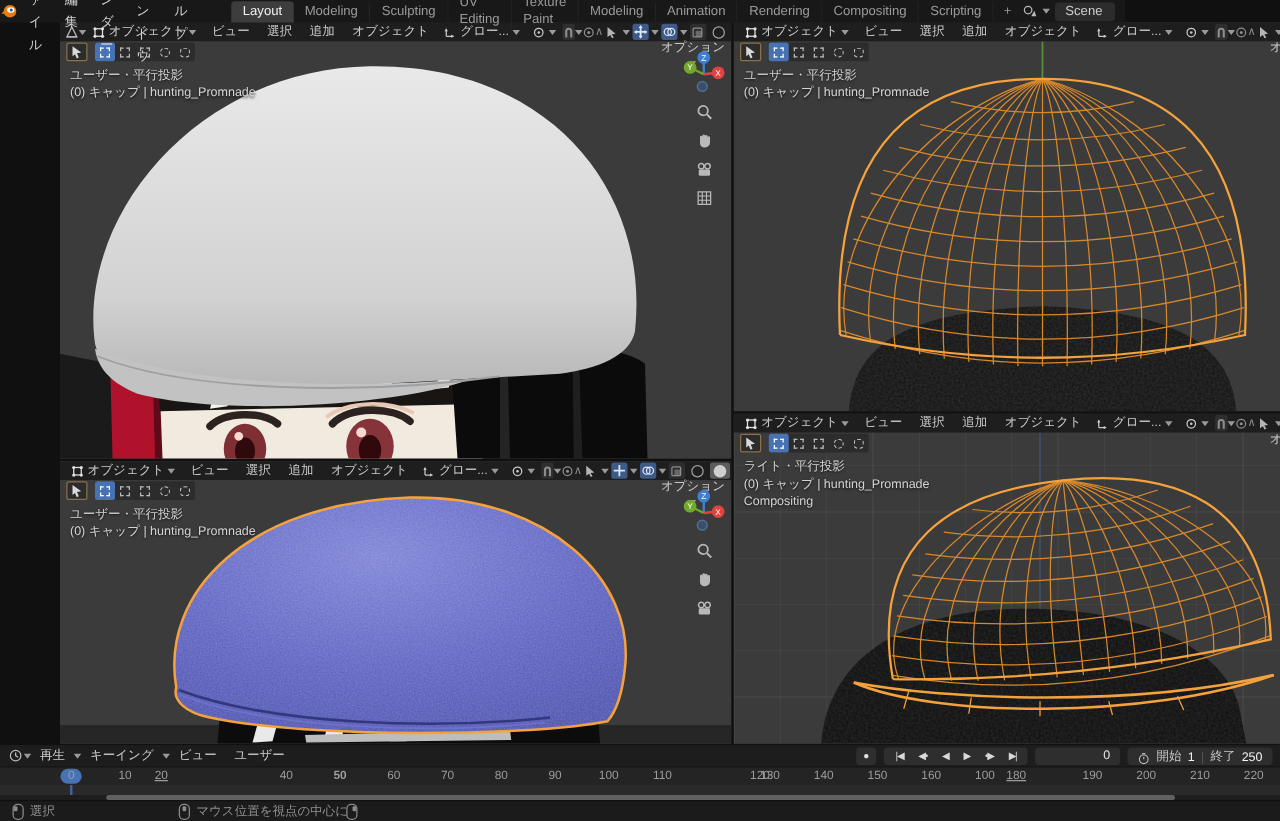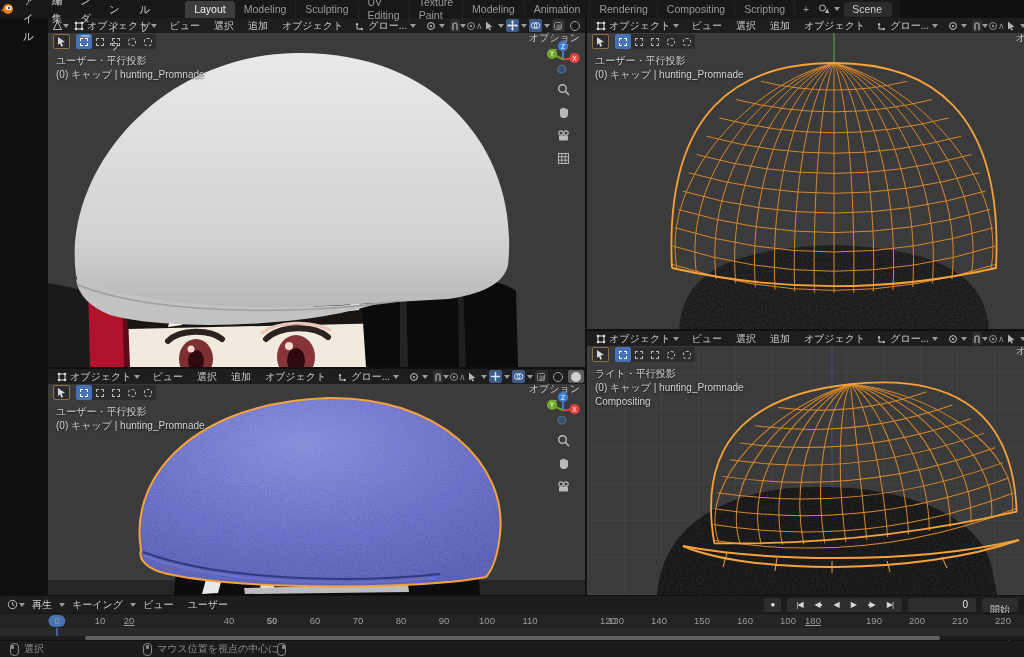--- a/index.html
+++ b/index.html
@@ -72,21 +72,21 @@
 
   
   .timeline { position:absolute; left:0; top:596px; width:1024px; height:44px; background:#1d1d1d; z-index:20; }
   .tl-header { height:17px; display:flex; align-items:center; font-size:10px; color:#cfcfcf; padding:0 6px; background:#1d1d1d; }
   .tl-right { margin-left:auto; display:flex; align-items:center; gap:6px; }
   .tl-pill { background:#2e2e2e; border-radius:3px; display:flex; align-items:center; height:14px; padding:0 6px; gap:6px; }
   .pb-btn { font-size:8px; color:#d8d8d8; padding:0 3px; letter-spacing:-1px; }
   .frame-field { background:#2e2e2e; border-radius:3px; width:68px; height:14px; color:#e8e8e8;
     font-size:10px; display:flex; align-items:center; justify-content:flex-end; padding:0 8px; }
   .range-field { background:#2e2e2e; border-radius:3px; height:14px; color:#c9c9c9; font-size:10px;
-    display:flex; align-items:flex-end; gap:5px; padding:0 8px;flex-direction:column; }
+    display:flex; align-items:flex-end; gap:5px; padding:0 8px; }
   .range-field b { color:#f2f2f2; font-weight:normal; }
   .tl-ruler { position:relative; height:15px; background:#242424; border-top:1px solid #151515; overflow:hidden; }
   .tl-ruler span { position:absolute; top:1px; transform:translateX(-50%); font-size:9.5px; color:#9b9b9b; }
   .cur-frame { position:absolute; left:57px; top:1px; transform:translateX(-50%); background:var(--c-accent,#4772b3);
     color:#fff; font-size:9px; line-height:12px; padding:0 6px; border-radius:7px; z-index:3; }
   .tl-channels { position:relative; height:8px; background:#2a2a2a; }
   .cur-line { position:absolute; left:56px; top:0; width:2px; height:100%; background:var(--c-accent,#4772b3); opacity:.8; }
   .tl-scroll { position:relative; height:4px; background:#1d1d1d; }
   .tl-scroll .bar { position:absolute; left:85px; width:855px; top:0; height:4px; background:#606060; border-radius:2px; }
 

